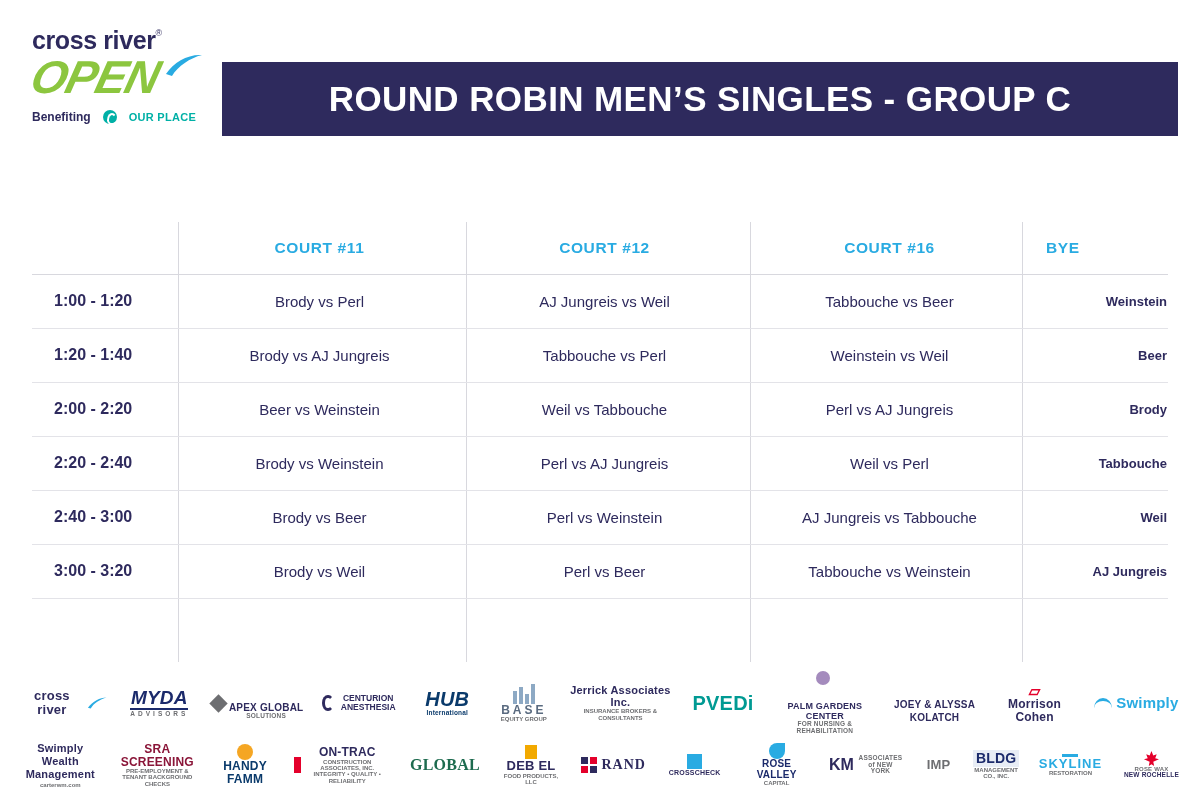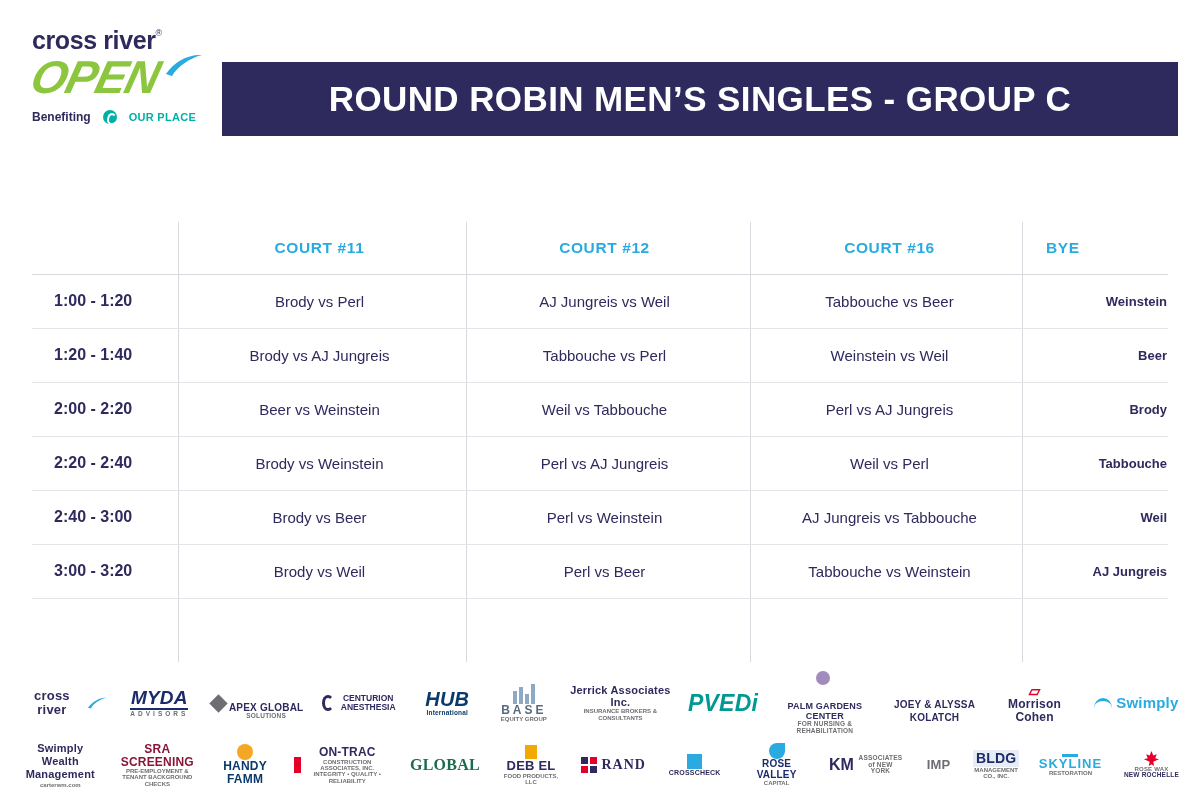--- a/index.html
+++ b/index.html
@@ -248,21 +248,21 @@
         <span class="sp-txt" style="letter-spacing:3px;font-size:12px;color:#5a6b80">BASE</span>
         <span class="sp-sub2">EQUITY GROUP</span>
       </div>
 
       <div class="sp sp-stack" style="width:120px">
         <span class="sp-txt" style="font-size:11px">Jerrick Associates Inc.</span>
         <span class="sp-sub2">INSURANCE BROKERS &amp; CONSULTANTS</span>
       </div>
 
       <div class="sp" style="width:82px">
-        <span class="sp-txt" style="font-size:23px;font-weight:800;color:#009a93;font-style:italic">PVEDi</span>
+        <span class="sp-txt" style="font-size:20px;font-weight:800;color:#009a93;">PVEDi</span>
       </div>
 
       <div class="sp sp-stack" style="width:118px">
         <span class="mark mk-purple"></span>
         <span class="sp-txt sm" style="font-size:9px">PALM GARDENS CENTER</span>
         <span class="sp-sub">FOR NURSING &amp; REHABILITATION</span>
       </div>
 
       <div class="sp" style="width:100px">
         <span class="sp-txt sm" style="font-size:10px;line-height:1.25">JOEY &amp; ALYSSA KOLATCH</span>

